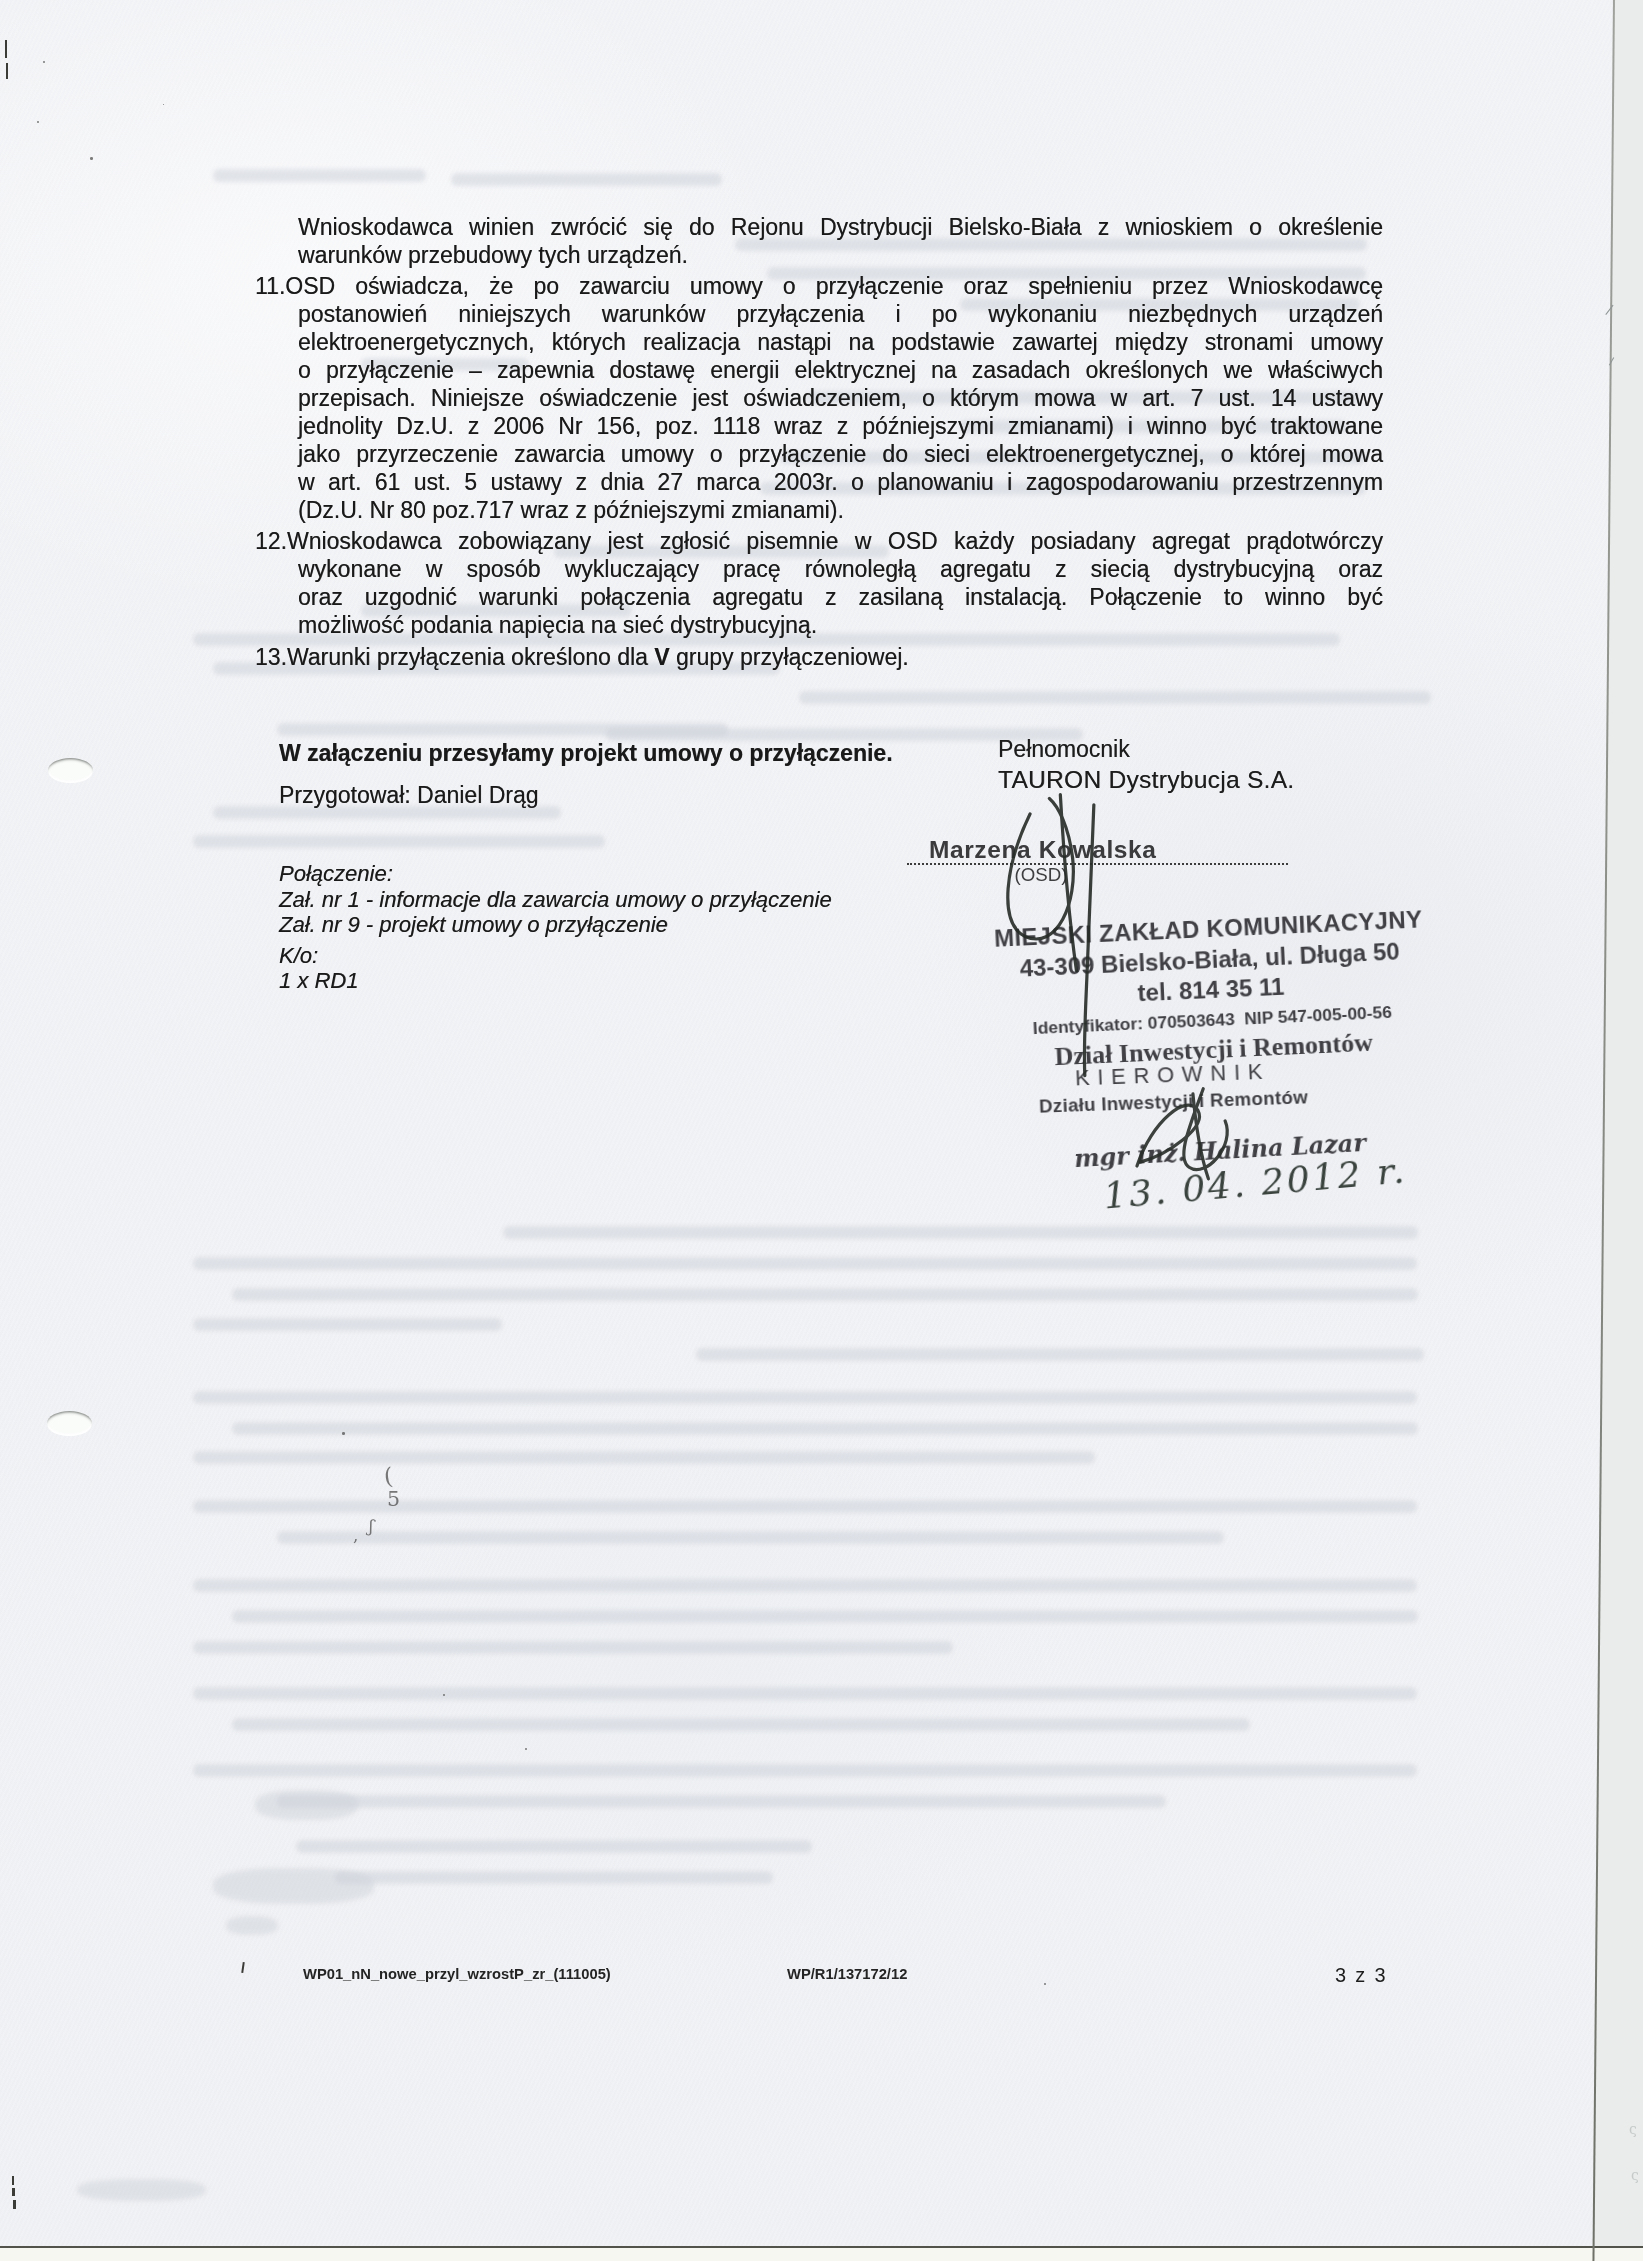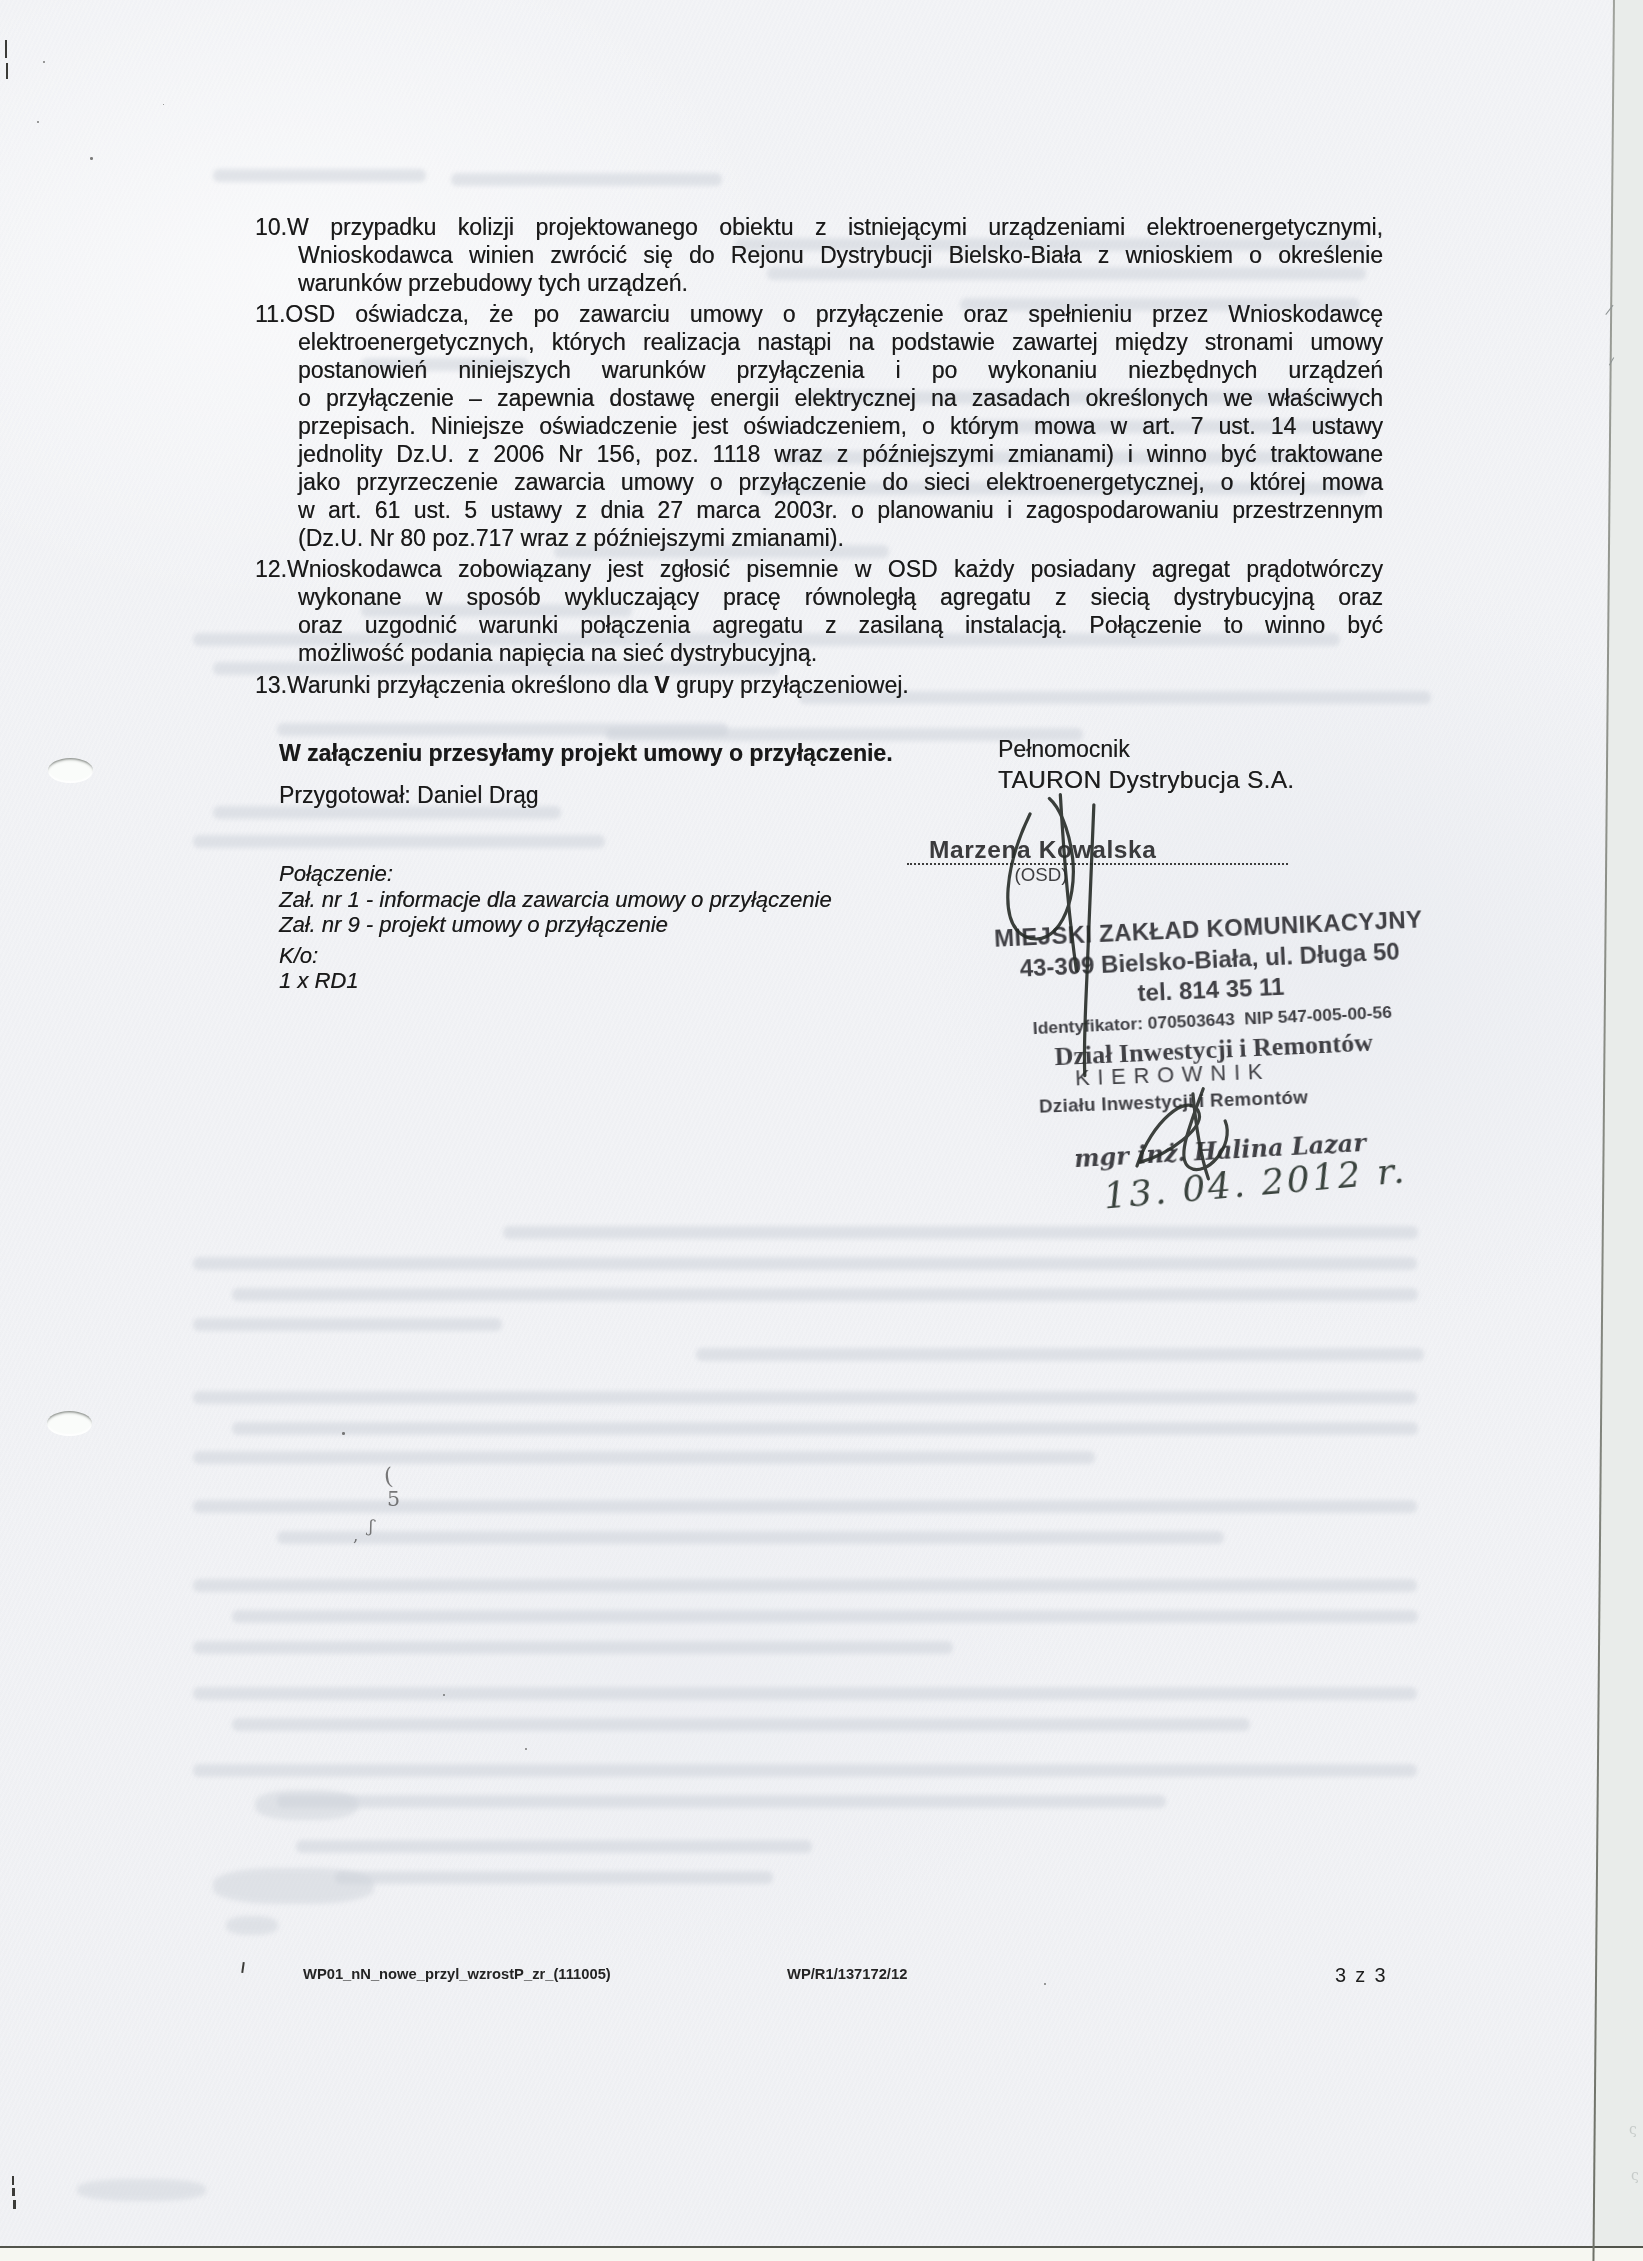--- a/index.html
+++ b/index.html
@@ -117,28 +117,27 @@
         <div class="ghost" style="left: 296px; top: 1840px; width: 516px; height: 13px;"></div>
         <div class="ghost" style="left: 335px; top: 1871px; width: 438px; height: 13px;"></div>
         <div class="sigblob" style="left: 255px; top: 1790px; width: 103px; height: 30px;"></div>
         <div class="sigblob" style="left: 213px; top: 1868px; width: 161px; height: 36px;"></div>
         <div class="sigblob" style="left: 226px; top: 1916px; width: 52px; height: 19.3px;"></div>
         <div class="sigblob" style="left: 77px; top: 2179px; width: 129px; height: 22px;"></div>
       </div>
 
     <section id="list" class="ink">
         <div class="li">
-          <div class="jline">10.W przypadku kolizji projektowanego obiektu z istniejącymi urządzeniami elektroenergetycznymi,</div>
           <div class="jline cont">Wnioskodawca winien zwrócić się do Rejonu Dystrybucji Bielsko-Biała z wnioskiem o określenie</div>
           <div class="jline cont lastline">warunków przebudowy tych urządzeń.</div>
         </div>
         <div class="li">
           <div class="jline">11.OSD oświadcza, że po zawarciu umowy o przyłączenie oraz spełnieniu przez Wnioskodawcę</div>
+          <div class="jline cont">postanowień niniejszych warunków przyłączenia i po wykonaniu niezbędnych urządzeń</div>
           <div class="jline cont">elektroenergetycznych, których realizacja nastąpi na podstawie zawartej między stronami umowy</div>
-          <div class="jline cont">postanowień niniejszych warunków przyłączenia i po wykonaniu niezbędnych urządzeń</div>
           <div class="jline cont">o przyłączenie – zapewnia dostawę energii elektrycznej na zasadach określonych we właściwych</div>
           <div class="jline cont">przepisach. Niniejsze oświadczenie jest oświadczeniem, o którym mowa w art. 7 ust. 14 ustawy</div>
           <div class="jline cont">jednolity Dz.U. z 2006 Nr 156, poz. 1118 wraz z późniejszymi zmianami) i winno być traktowane</div>
           <div class="jline cont">jako przyrzeczenie zawarcia umowy o przyłączenie do sieci elektroenergetycznej, o której mowa</div>
           <div class="jline cont">w art. 61 ust. 5 ustawy z dnia 27 marca 2003r. o planowaniu i zagospodarowaniu przestrzennym</div>
           <div class="jline cont lastline">(Dz.U. Nr 80 poz.717 wraz z późniejszymi zmianami).</div>
         </div>
         <div class="li">
           <div class="jline">12.Wnioskodawca zobowiązany jest zgłosić pisemnie w OSD każdy posiadany agregat prądotwórczy</div>
           <div class="jline cont">wykonane w sposób wykluczający pracę równoległą agregatu z siecią dystrybucyjną oraz</div>

